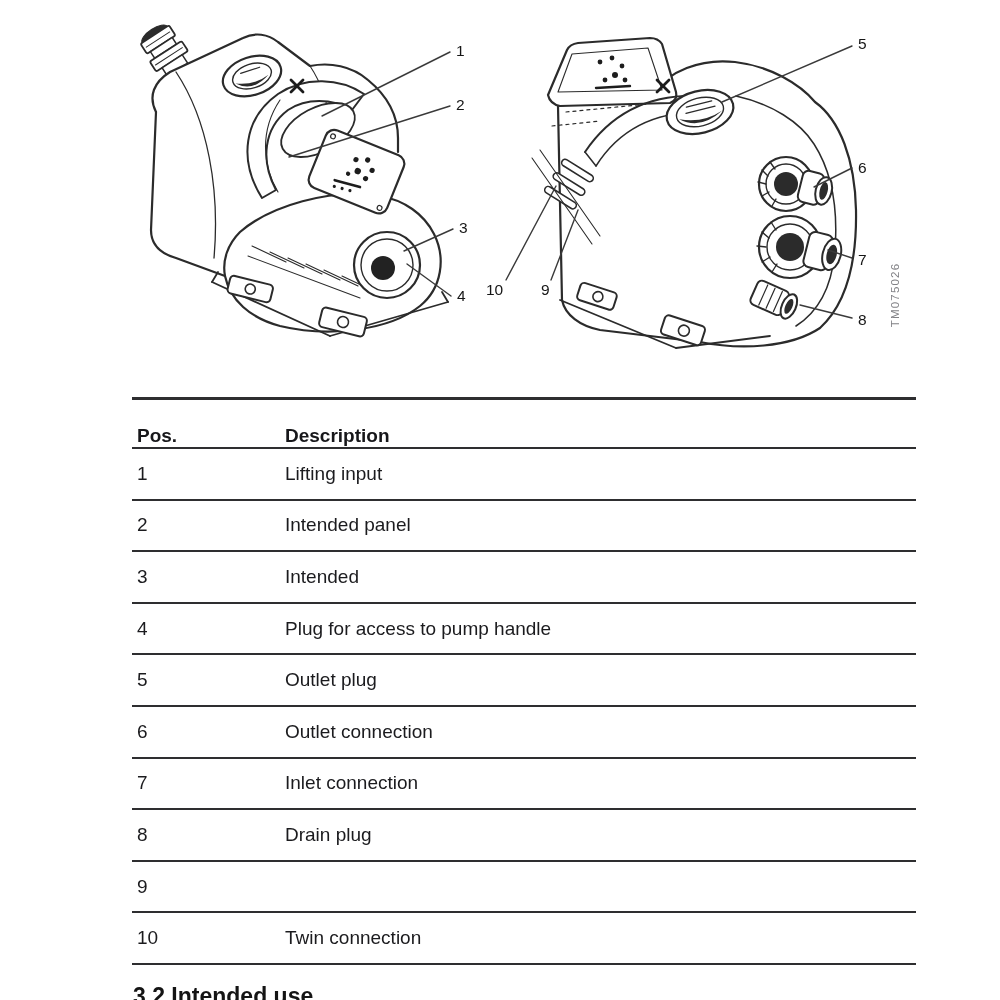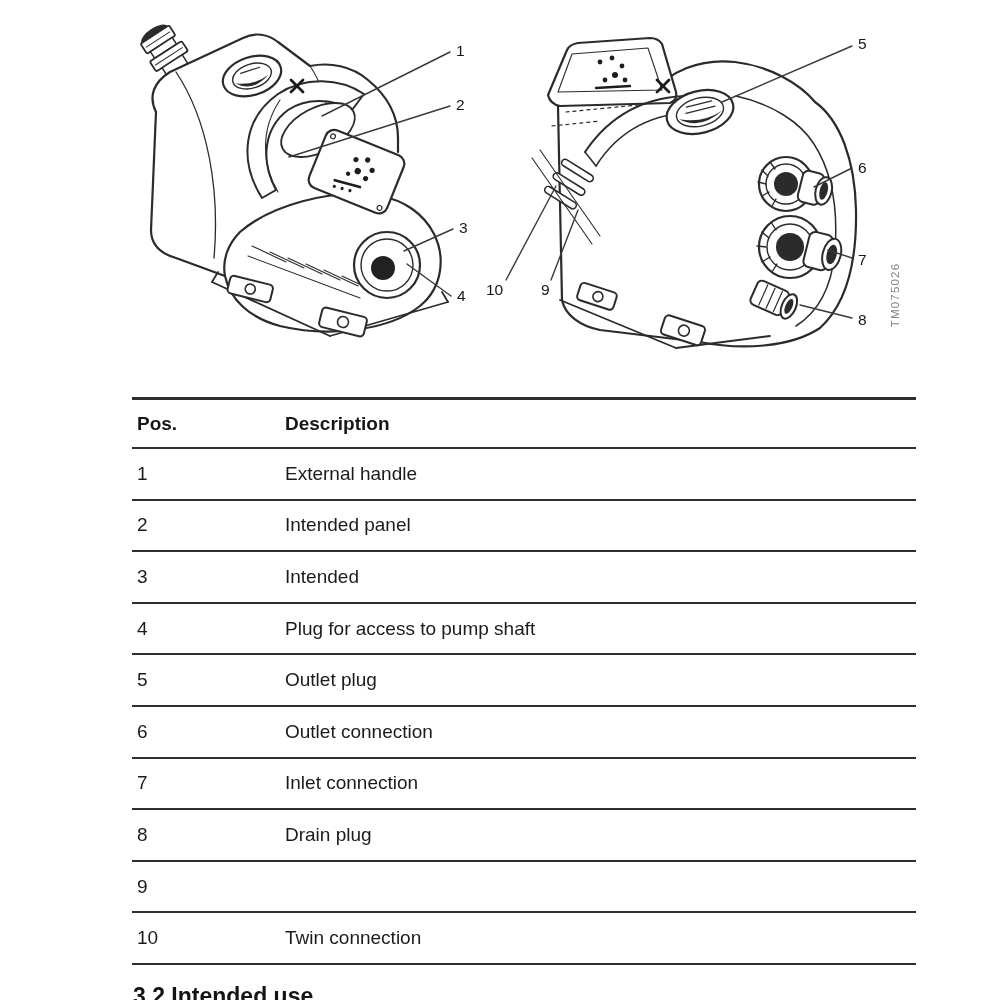--- a/index.html
+++ b/index.html
@@ -14,21 +14,21 @@
   .figure-wrap svg{display:block;}
   .callout{font-size:15.5px;fill:#161616;font-family:"Liberation Sans",sans-serif;}
   .tmcode{font-size:11.5px;fill:#828286;letter-spacing:1.2px;font-family:"Liberation Sans",sans-serif;}
   
   .pos-table{
     position:absolute;left:132px;top:397px;width:784px;
     border-top:3px solid #2e2e30;
     font-size:19px;
   }
   .t-head{
-    display:flex;align-items:center;height:47px;
+    display:flex;align-items:flex-end;height:47px;
     border-bottom:2.5px solid #2e2e30;
     font-weight:bold;color:#17171a;
   }
   .t-row{
     display:flex;align-items:center;height:49.6px;
     border-bottom:2.5px solid #2e2e30;
     color:#1b1b1e;
   }
   .c-pos{width:148px;padding-left:5px;flex:none;}
   .c-desc{flex:1;}
@@ -281,33 +281,33 @@
 </svg>
 </div>
 
 <div class="pos-table">
   <div class="t-head">
     <div class="c-pos">Pos.</div>
     <div class="c-desc">Description</div>
   </div>
   <div class="t-row">
     <div class="c-pos">1</div>
-    <div class="c-desc">External handle</div>
+    <div class="c-desc">Lifting input</div>
   </div>
   <div class="t-row">
     <div class="c-pos">2</div>
     <div class="c-desc">Intended panel</div>
   </div>
   <div class="t-row">
     <div class="c-pos">3</div>
     <div class="c-desc">Intended</div>
   </div>
   <div class="t-row">
     <div class="c-pos">4</div>
-    <div class="c-desc">Plug for access to pump shaft</div>
+    <div class="c-desc">Plug for access to pump handle</div>
   </div>
   <div class="t-row">
     <div class="c-pos">5</div>
     <div class="c-desc">Outlet plug</div>
   </div>
   <div class="t-row">
     <div class="c-pos">6</div>
     <div class="c-desc">Outlet connection</div>
   </div>
   <div class="t-row">

